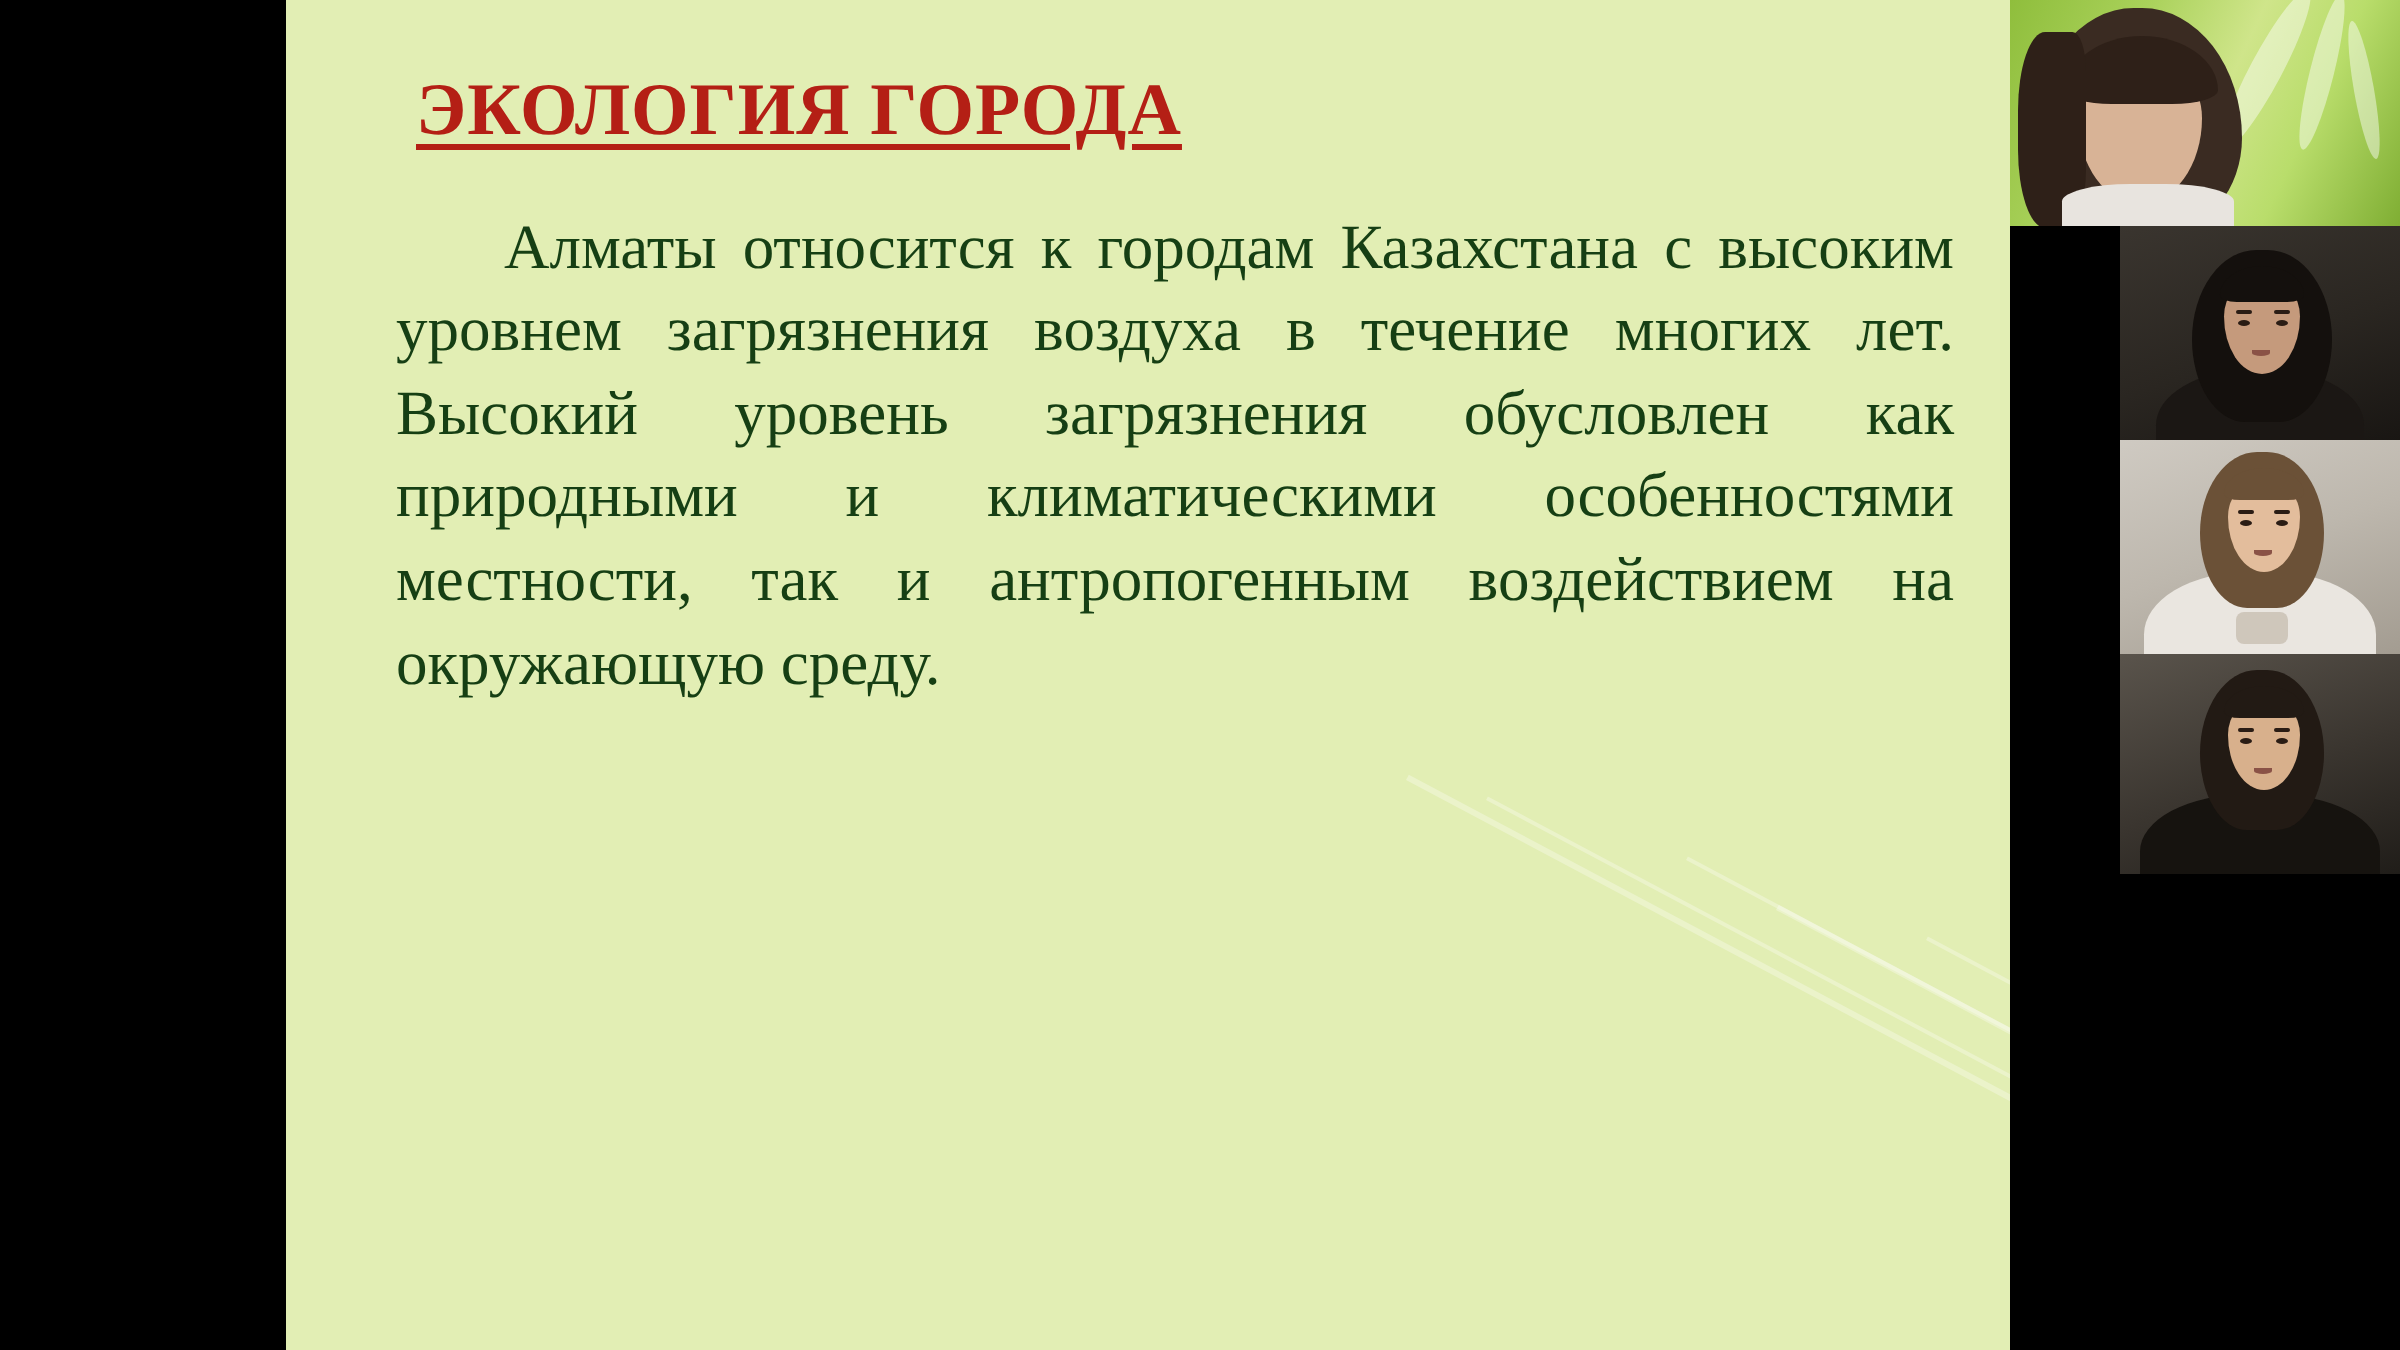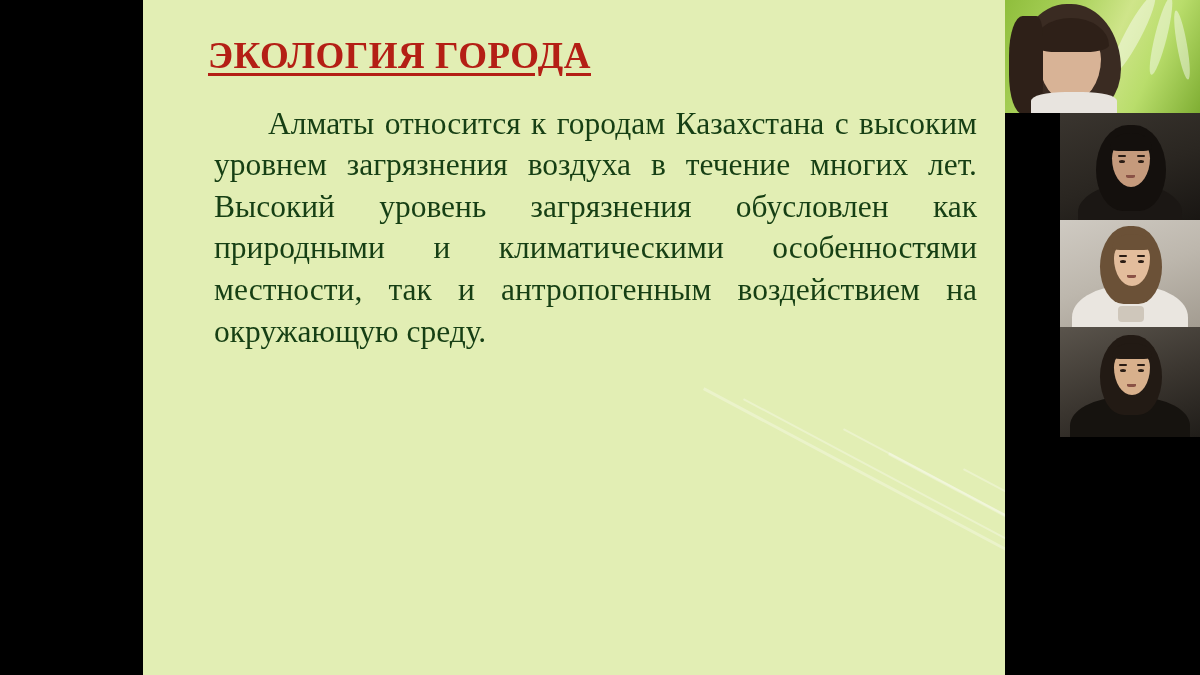--- a/index.html
+++ b/index.html
@@ -62,21 +62,21 @@
     line-height: 1.1;
   }
 
   .slide-body p {
     color: #163f14;
     font-family: "Liberation Serif", serif;
     font-size: 31.5px;
     line-height: 1.32;
     text-align: justify;
     text-indent: 54px;
-    margin: 0 0 20px 16px;
+    margin: 0 0 20px 0;
     text-justify: inter-word;
   }
   .slide-body p:last-child { margin-bottom: 0; }
 
   
   .video-rail {
     position: absolute;
     right: 0;
     top: 0;
     width: 195px;

